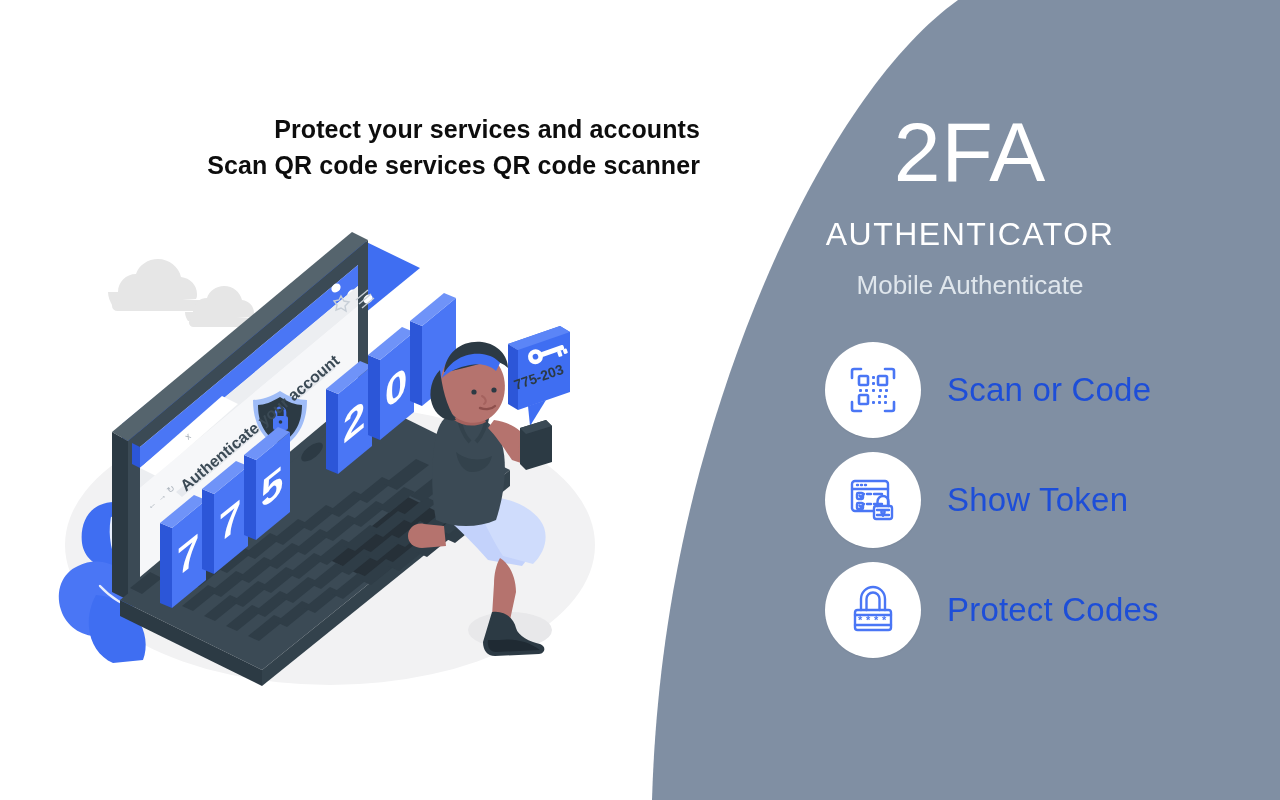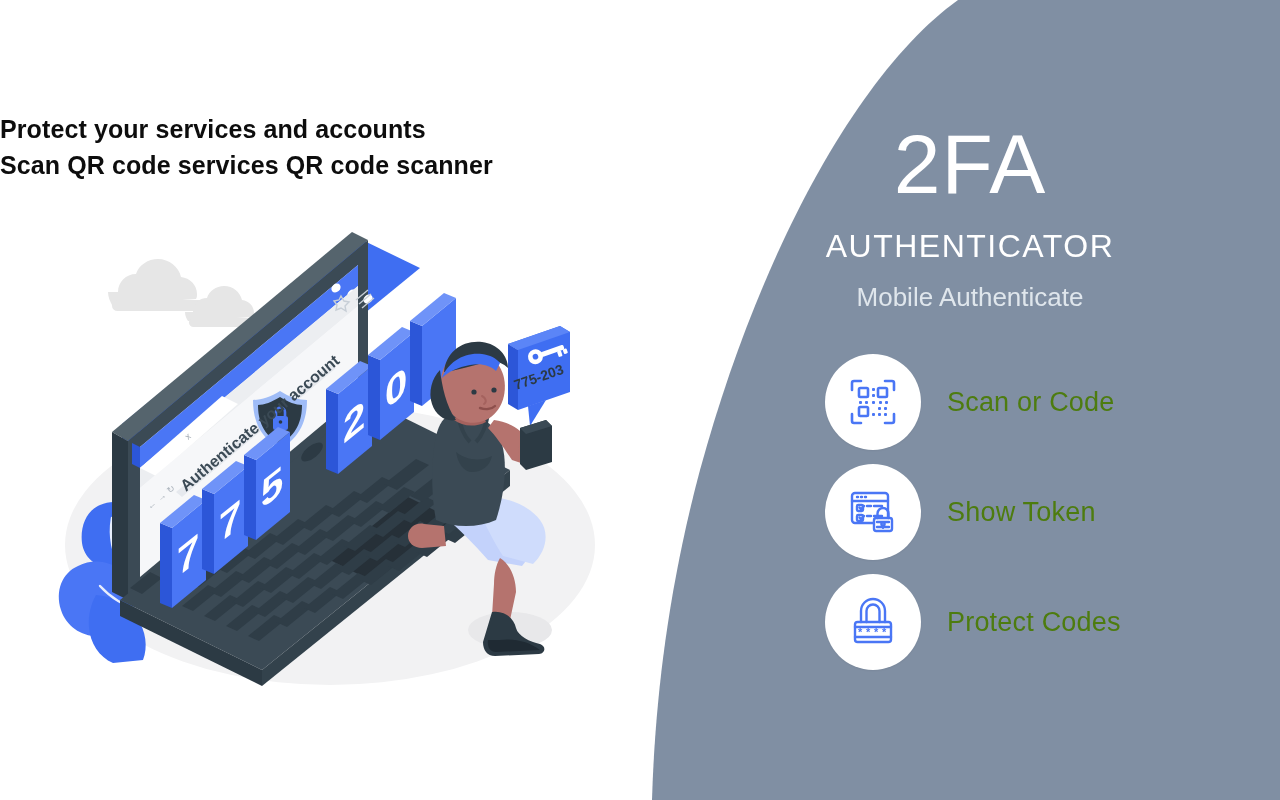--- a/index.html
+++ b/index.html
@@ -10,21 +10,21 @@
     font-family:"Liberation Sans", sans-serif;
     position:relative;
   }
   #stage{position:absolute;inset:0;width:1280px;height:800px;}
 
   
   .panel-svg{position:absolute;left:0;top:0;width:1280px;height:800px;}
 
   .panel-content{
     position:absolute;
-    left:660px;top:12px;width:620px;height:729px;
+    left:660px;top:0;width:620px;height:729px;
     z-index:3;
     pointer-events:none;
   }
   .panel-inner{pointer-events:auto;}
 
   .brand-title{
     position:absolute;left:0;top:110px;width:620px;
     text-align:center;
     color:#ffffff;
     font-size:84px;
@@ -59,31 +59,31 @@
     gap:26px;
   }
   .feature-badge{
     width:96px;height:96px;min-width:96px;
     border-radius:50%;
     background:#ffffff;
     display:flex;align-items:center;justify-content:center;
     box-shadow:0 1px 2px rgba(0,0,0,.05);
   }
   .feature-label{
-    color:#4d7c0f;
-    font-size:27px;
+    color:#1d4ed8;
+    font-size:33px;
     font-weight:400;
     letter-spacing:.2px;
     white-space:nowrap;
   }
 
   
   .headline{
     position:absolute;left:0px;top:112px;width:700px;
-    text-align:left;
+    text-align:right;
     color:#0d0d0d;
     font-size:25px;
     font-weight:700;
     line-height:1.42;
     letter-spacing:.1px;
   }
   .headline div{white-space:nowrap;}
 
   
   .illo{position:absolute;left:0;top:0;width:680px;height:800px;}

